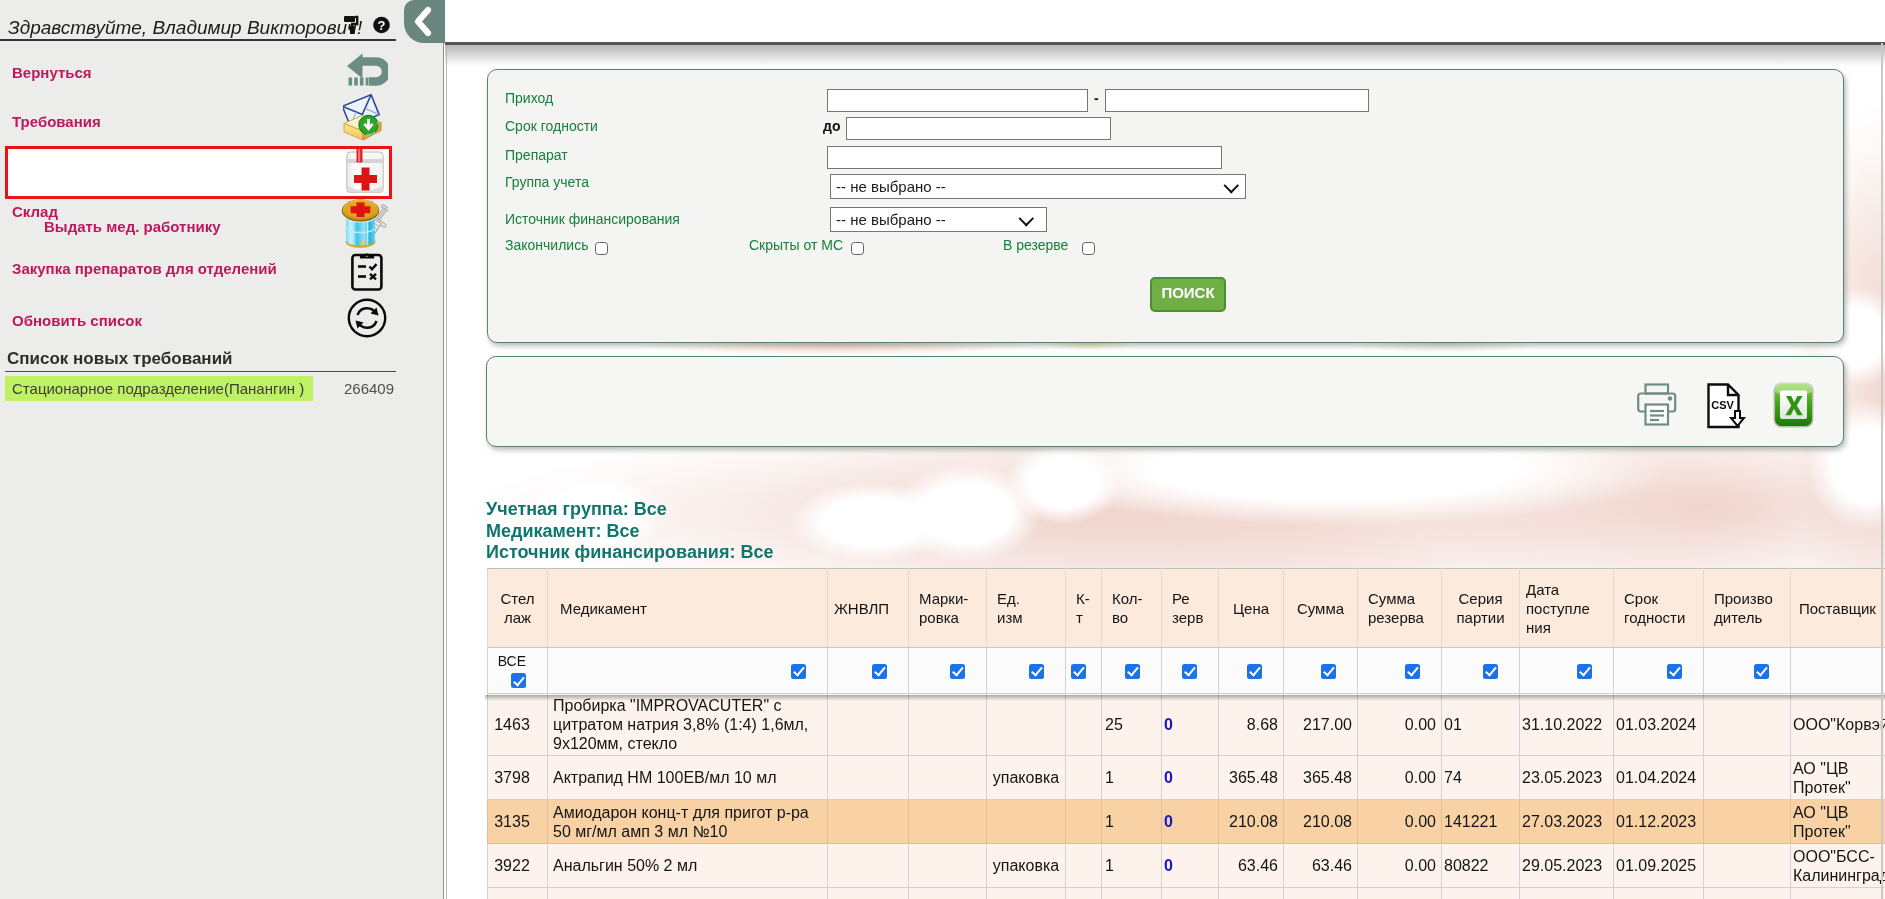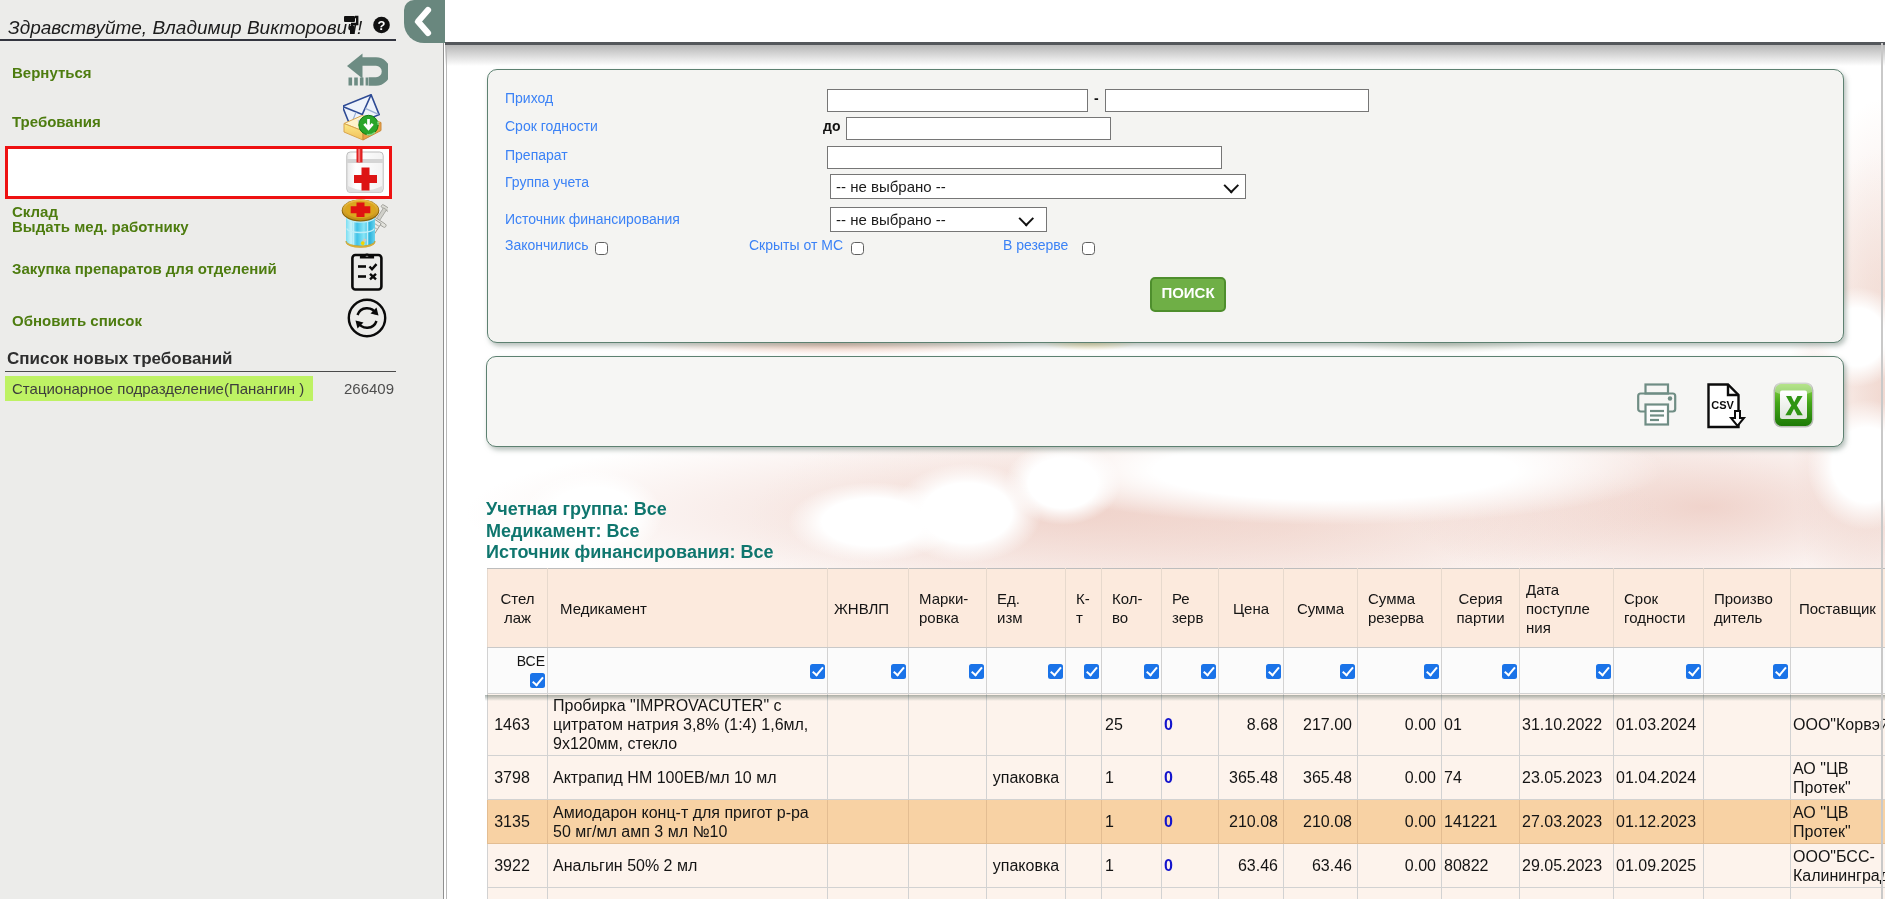--- a/index.html
+++ b/index.html
@@ -2,21 +2,21 @@
 <html lang="ru"><head>
 <meta charset="utf-8">
 <style>
 html,body{margin:0;padding:0;}
 body{width:1885px;height:899px;overflow:hidden;font-family:"Liberation Sans",sans-serif;background:#fff;position:relative;}
 
 #sidebar{position:absolute;left:0;top:0;width:444px;height:899px;background:#ececea;}
 #sideline{position:absolute;left:443px;top:0;width:1px;height:899px;background:#8f8f8f;z-index:4;}
 #greet{position:absolute;left:8px;top:17px;font-size:19px;color:#1c1c1c;font-style:italic;}
 #hr1{position:absolute;left:0;top:39px;width:396px;height:2px;background:#33353f;}
-.mitem{position:absolute;left:12px;font-size:15px;font-weight:bold;color:#4d7c0f;z-index:3;}
+.mitem{position:absolute;left:12px;font-size:15px;font-weight:bold;color:#be185d;z-index:3;}
 #selrow{position:absolute;left:5px;top:146px;width:381px;height:47px;background:#fff;border:3px solid #ee1111;z-index:2;}
 #lnt{position:absolute;left:7px;top:349px;font-size:17px;font-weight:bold;color:#2e2e2e;}
 #hr2{position:absolute;left:5px;top:371px;width:391px;height:1px;background:#4a4a4a;}
 #greenrow{position:absolute;left:5px;top:376px;width:308px;height:25px;background:#bef264;}
 #greenrow span{position:absolute;left:7px;top:4px;font-size:15px;color:#3d3d3d;white-space:nowrap;}
 #gnum{position:absolute;left:344px;top:380px;font-size:15px;color:#4e4e4e;}
 .sicon{position:absolute;z-index:3;}
 
 #tealbtn{position:absolute;left:404px;top:0;width:41px;height:43px;background:#69877e;border-radius:10px 0 0 20px;z-index:5;}
 
@@ -41,55 +41,55 @@
  radial-gradient(ellipse 90px 160px at 1435px 235px, rgba(242,220,212,.45), rgba(255,255,255,0) 80%),
  radial-gradient(ellipse 720px 200px at 840px 480px, rgba(243,219,210,.6), rgba(255,255,255,0) 75%);
 }
 #rightedge{position:absolute;left:1436px;top:43px;width:2px;height:856px;background:#c9c9c9;z-index:4;}
 #leftline2{position:absolute;left:1px;top:45px;width:1px;height:854px;background:#b9b9b9;z-index:4;}
 
 .panel{position:absolute;background:#f4f4f2;border:1px solid #5d8171;border-radius:10px;box-shadow:2px 3px 5px rgba(110,130,120,.5);z-index:2;}
 #fpanel{left:42px;top:69px;width:1355px;height:272px;}
 #tpanel{left:41px;top:356px;width:1356px;height:89px;background:#f6f6f4;}
 
-.flabel{position:absolute;font-size:14px;color:#3b82f6;z-index:3;}
+.flabel{position:absolute;font-size:14px;color:#15803d;z-index:3;}
 .tin{position:absolute;height:21px;background:#fff;border:1px solid #767676;z-index:3;}
 .sel{position:absolute;height:23px;background:#fff;border:1px solid #767676;z-index:3;font-size:15px;color:#1a1a1a;line-height:23px;padding-left:5px;}
 .selarr{position:absolute;width:8.5px;height:8.5px;border-right:2.2px solid #111;border-bottom:2.2px solid #111;transform:rotate(45deg);z-index:5;}
 .cbx{position:absolute;width:11px;height:11px;background:#fff;border:1.5px solid #5f5f5f;border-radius:3.5px;z-index:3;}
 #searchbtn{position:absolute;left:705px;top:277px;width:72px;height:31px;background:#6faf46;border:2px solid #4e8e2d;border-radius:5px;color:#fff;font-weight:bold;font-size:15px;text-align:center;line-height:27px;z-index:3;}
 
 #title{position:absolute;left:728px;top:457px;font-size:18px;font-weight:bold;color:#111;z-index:2;}
 #meta{position:absolute;left:41px;top:499px;font-size:18px;font-weight:bold;color:#0f766e;line-height:21.5px;z-index:2;}
 
 #tbl{position:absolute;left:42px;top:568px;width:1424px;border-collapse:collapse;table-layout:fixed;z-index:2;background:#fdf3ec;font-size:16px;color:#141414;}
 #tbl td{border:1px solid #d2d2d2;vertical-align:middle;padding:2px 5px;line-height:19px;overflow:hidden;}
 #tbl tr.hdr td{background:#fceadd;border-color:#e7d9cd;border-bottom-color:#c9c9c9;border-top-color:#bdbdbd;padding:2px 10px;font-size:15px;}
-#tbl tr.vse td{background:#fbfbfb;text-align:right;padding-right:2px;font-size:14px;}
+#tbl tr.vse td{background:#fbfbfb;text-align:right;padding-right:21px;font-size:14px;}
 #tbl tr.lr td{background:#fdf3ec;}
 #tbl tr.hl td{background:#f8d2a4;border-color:#e3bd92;}
 .chk{display:inline-block;width:15px;height:15px;background:#1a73e8;border-radius:2.5px;position:relative;vertical-align:middle;}
 .chk:after{content:"";position:absolute;left:4.6px;top:1.6px;width:4.4px;height:8.6px;border-right:2.4px solid #fff;border-bottom:2.4px solid #fff;transform:rotate(40deg);}
 .blue{color:#1414cc;font-weight:bold;}
 .tr{text-align:right;}
 .tc{text-align:center;}
 .shelf{text-align:center;padding-right:16px !important;}
 .pl2{padding-left:2px !important;}
 .pl3{padding-left:3px !important;}
 </style>
 </head>
 <body>
 <div id="sidebar">
   <div id="greet">Здравствуйте, Владимир Викторович!</div>
   <div id="hr1"></div>
   <div class="mitem" style="top:64px;">Вернуться</div>
   <div class="mitem" style="top:113px;">Требования</div>
   <div id="selrow"></div>
   <div class="mitem" style="top:164px;margin-top:39px;">Склад</div>
-  <div class="mitem" style="top:218px;">Выдать мед. работнику</div>
+  <div class="mitem" style="top:218px;margin-left:32px;">Выдать мед. работнику</div>
   <div class="mitem" style="top:260px;">Закупка препаратов для отделений</div>
   <div class="mitem" style="top:312px;">Обновить список</div>
   <div id="lnt">Список новых требований</div>
   <div id="hr2"></div>
   <div id="greenrow">
       <span>Стационарное подразделение(Панангин )</span>
     </div>
   <div id="gnum">266409</div>
 
   <svg class="sicon" style="left:344px;top:15px;" width="15" height="20" viewBox="0 0 15 20">

